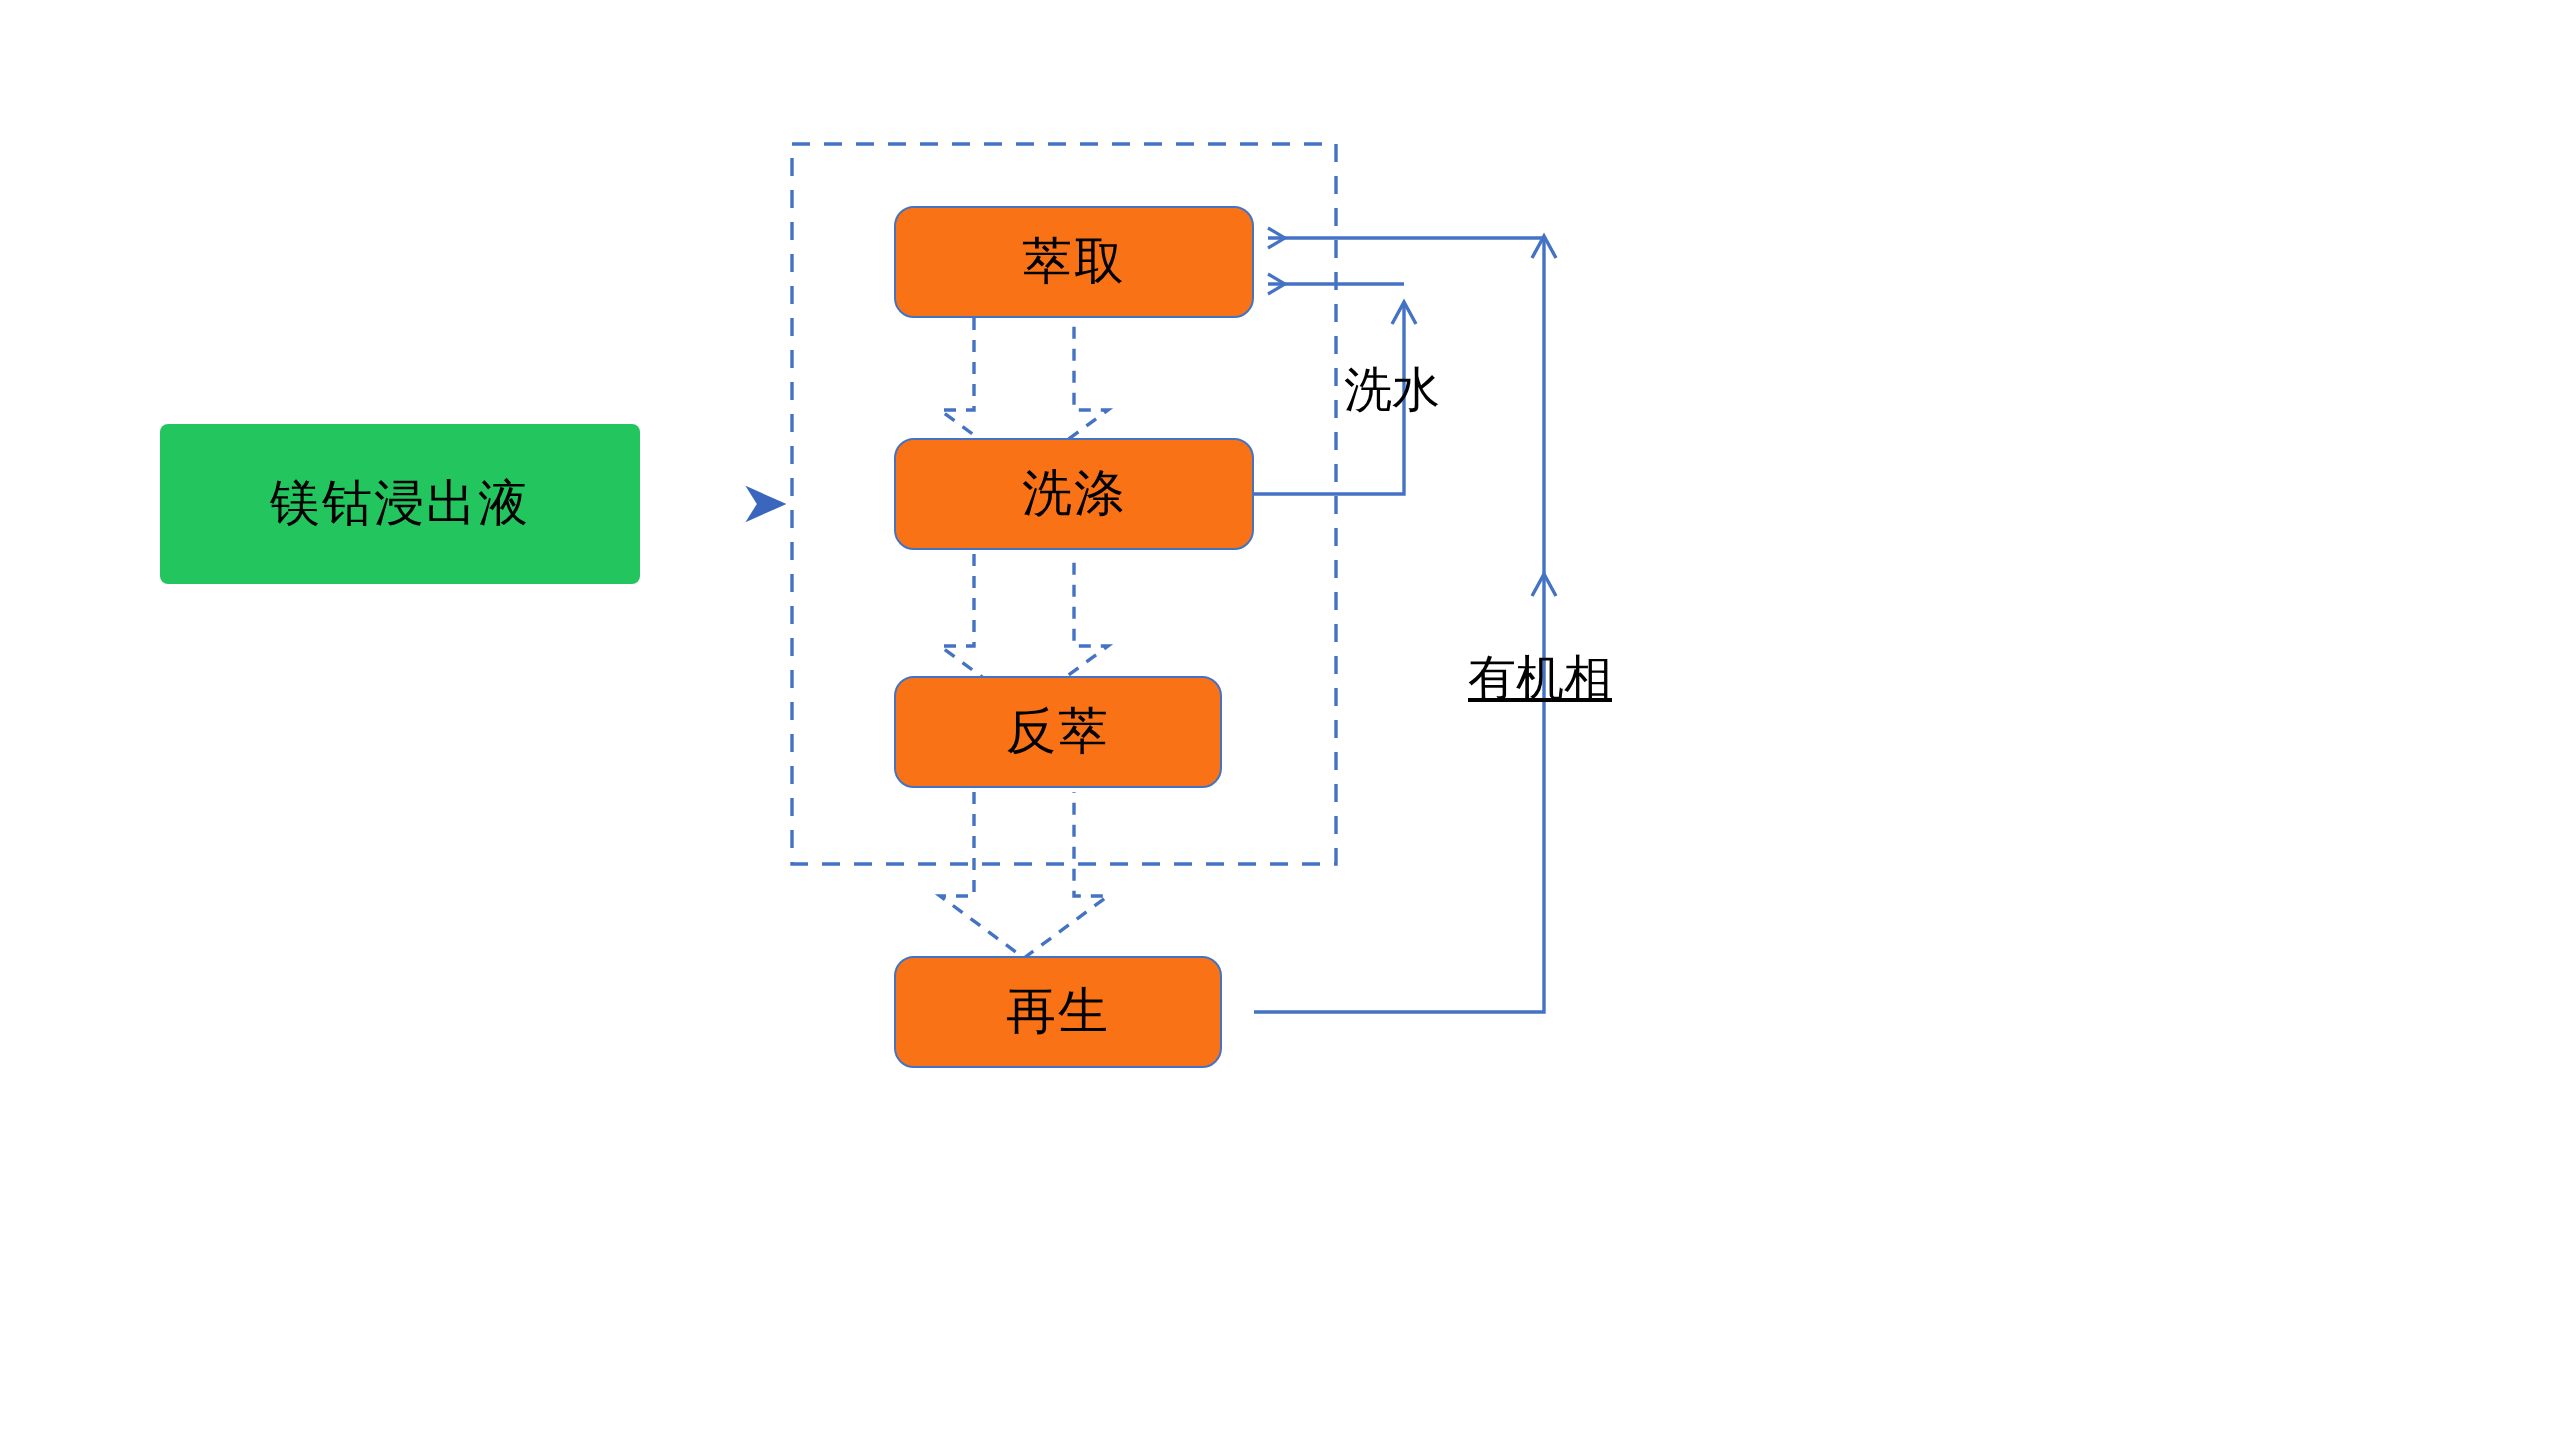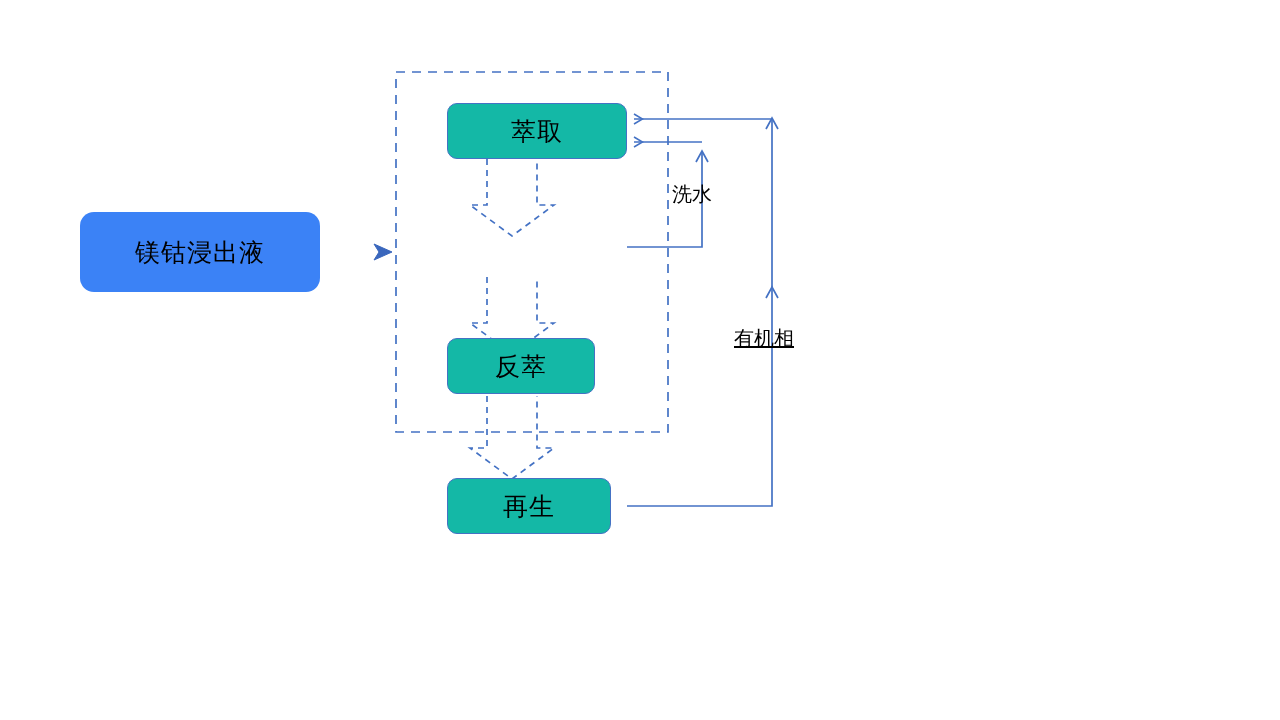--- a/index.html
+++ b/index.html
@@ -29,55 +29,55 @@
     top: 0;
     width: 1280px;
     height: 720px;
     pointer-events: none;
   }
 
   
   .proc-box {
     position: absolute;
     box-sizing: border-box;
-    background: #14b8a6;
+    background: #f97316;
     border: 1.6px solid #4472c4;
     border-radius: 10px;
     display: flex;
     align-items: center;
     justify-content: center;
     color: #000000;
     font-size: 25px;
     letter-spacing: 1px;
     line-height: 1;
     z-index: 5;
   }
 
   
   .source-box {
     position: absolute;
     box-sizing: border-box;
-    background: #3b82f6;
+    background: #22c55e;
     border: none;
-    border-radius: 14px;
+    border-radius: 4px;
     display: flex;
     align-items: center;
     justify-content: center;
     color: #000000;
     font-size: 25px;
     letter-spacing: 1px;
     line-height: 1;
     z-index: 5;
   }
 
   
   .flow-label {
     position: absolute;
     color: #000000;
-    font-size: 20px;
+    font-size: 24px;
     line-height: 1;
     white-space: nowrap;
     z-index: 6;
   }
 </style>
 </head>
 <body>
 
 <div id="canvas">
 
@@ -127,22 +127,25 @@
   </svg>
 
   <div class="source-box" style="left:80px; top:212px; width:240px; height:80px;">
     <span>镁钴浸出液</span>
   </div>
 
   <div class="proc-box" style="left:447px; top:103px; width:180px; height:56px;">
     <span>萃取</span>
   </div>
 
+  <div class="proc-box" style="left:447px; top:219px; width:180px; height:56px;">
+    <span>洗涤</span>
+  </div>
 
-  <div class="proc-box" style="left:447px; top:338px; width:148px; height:56px;">
+  <div class="proc-box" style="left:447px; top:338px; width:164px; height:56px;">
     <span>反萃</span>
   </div>
 
   <div class="proc-box" style="left:447px; top:478px; width:164px; height:56px;">
     <span>再生</span>
   </div>
 
   <div class="flow-label" style="left:672px; top:184px;">洗水</div>
 
   <div class="flow-label" style="left:734px; top:328px;text-decoration:underline;">有机相</div>

